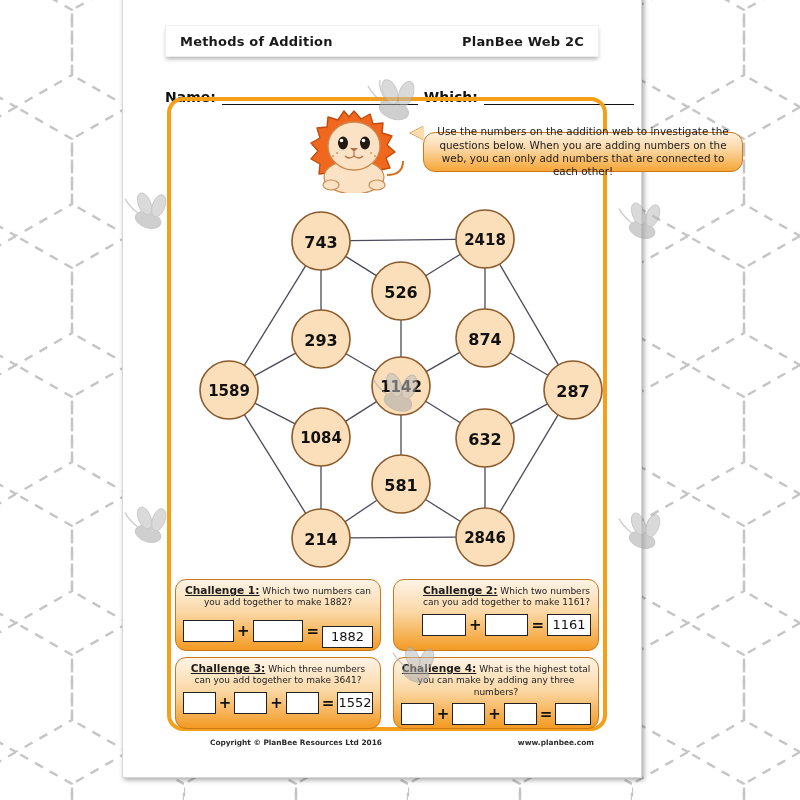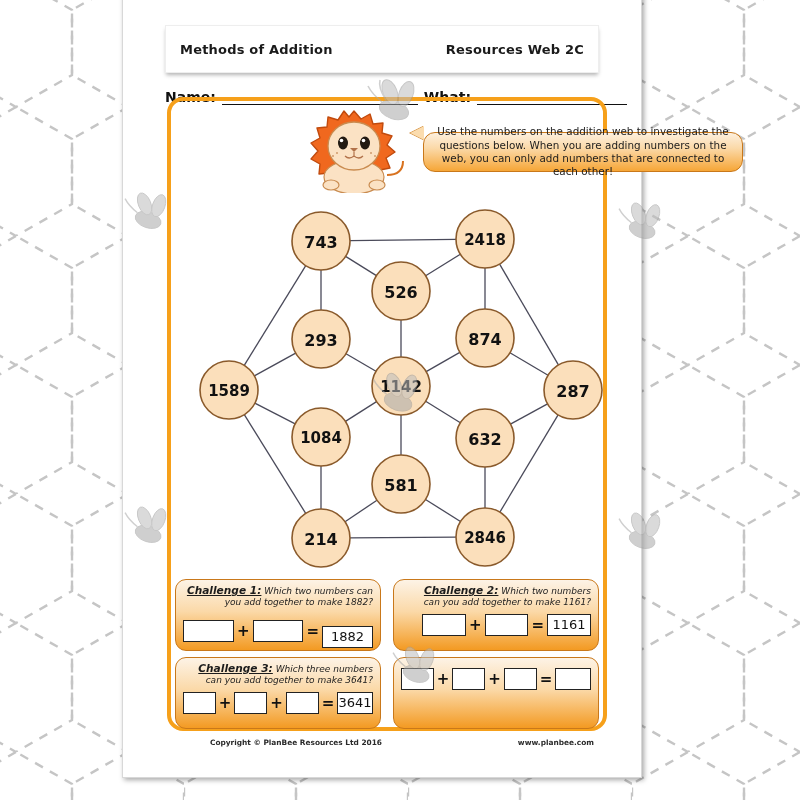--- a/index.html
+++ b/index.html
@@ -15,21 +15,21 @@
   #page{
     position:absolute;left:122px;top:-8px;width:518px;height:784px;
     background:#ffffff;z-index:1;
     box-shadow:2px 2px 5px rgba(0,0,0,.35);
     border:1px solid #d8d8d8;
   }
   #page-inner{position:absolute;inset:0;}
 
   
   .title-bar{
-    position:absolute;left:42px;top:32px;width:434px;height:48px;
+    position:absolute;left:42px;top:32px;width:434px;height:32px;
     background:#ffffff;border:1px solid #eeeeee;
     box-shadow:0 3px 4px -1px rgba(0,0,0,.30);
     display:flex;align-items:center;justify-content:space-between;
     padding:0 14px;box-sizing:border-box;gap:43px;
   }
   .title-bar span{
     font-family:"DejaVu Sans", sans-serif;
     font-weight:bold;font-size:13px;color:#1a1a1a;letter-spacing:.2px;
   }
   
@@ -89,21 +89,21 @@
 
   
   .ch{
     position:absolute;border:1.6px solid #c9781a;border-radius:11px;
     background:linear-gradient(#fdf3e6 0%,#fbd9a8 45%,#f39a22 100%);
     box-sizing:border-box;padding:5px 7px 6px;
     display:flex;flex-direction:column;align-items:center;
   }
   .ch-q{
     font-family:"DejaVu Sans", sans-serif;
-    font-size:9px;line-height:11.4px;color:#1c1c1c;text-align:right;font-style:italic;
+    font-size:9px;line-height:11.4px;color:#1c1c1c;text-align:center;
   }
   .ch-q b{font-size:10.6px;text-decoration:underline;}
   .ch-row{
     display:flex;align-items:center;justify-content:center;
     margin-top:5px;gap:3px;width:100%;
   }
   .ans-box{
     background:#fff;border:1.7px solid #222;height:22px;
     box-sizing:border-box;display:flex;align-items:center;justify-content:center;
     font-family:"DejaVu Sans", sans-serif;font-size:13px;color:#111;
@@ -138,29 +138,29 @@
   </defs>
   <rect x="0" y="0" width="800" height="800" fill="#ffffff"></rect>
   <rect x="0" y="0" width="800" height="800" fill="url(#hexpat)"></rect>
 </svg>
 
 <div id="page">
   <div id="page-inner">
 
     <div class="title-bar">
       <span>Methods of Addition</span>
-      <span>Resources Web 2C</span>
+      <span>PlanBee Web 2C</span>
     </div>
 
     <div class="namedate">
       <span class="nd-label">Name:</span>
       <span class="nd-gap"></span>
       <span class="nd-rule" style="width:196px;"></span>
       <span class="nd-gap"></span>
-      <span class="nd-label">What:</span>
+      <span class="nd-label">Which:</span>
       <span class="nd-gap"></span>
       <span class="nd-rule" style="width:150px;"></span>
     </div>
 
     <div class="frame"></div>
 
     <svg class="lion" viewBox="0 0 118 88">
       <g>
 
         <path d="M59 6 L66 14 L75 9 L78 19 L88 18 L87 28 L97 31 L92 40 L100 47 L91 53 L95 63 L85 65 L85 75
@@ -305,24 +305,25 @@
         </div>
         <div class="ch" style="left: 52px; top: 664px; width: 206px; height: 72px;">
           <div class="ch-q"><b>Challenge 3:</b> Which three numbers can you add together to make 3641?</div>
           <div class="ch-row">
             <div class="ans-box" style="width: 44px;"></div>
             <span class="op">+</span>
             <div class="ans-box" style="width: 44px;"></div>
             <span class="op">+</span>
             <div class="ans-box" style="width: 44px;"></div>
             <span class="op">=</span>
-            <div class="ans-box" style="width: 48px;">3641</div>
+            <div class="ans-box" style="width: 48px;">1552</div>
           </div>
         </div>
         <div class="ch" style="left: 270px; top: 664px; width: 206px; height: 72px;">
+          <div class="ch-q"><b>Challenge 4:</b> What is the highest total you can make by adding any three numbers?</div>
           <div class="ch-row">
             <div class="ans-box" style="width: 44px;"></div>
             <span class="op">+</span>
             <div class="ans-box" style="width: 44px;"></div>
             <span class="op">+</span>
             <div class="ans-box" style="width: 44px;"></div>
             <span class="op">=</span>
             <div class="ans-box" style="width: 48px;"></div>
           </div>
         </div>

